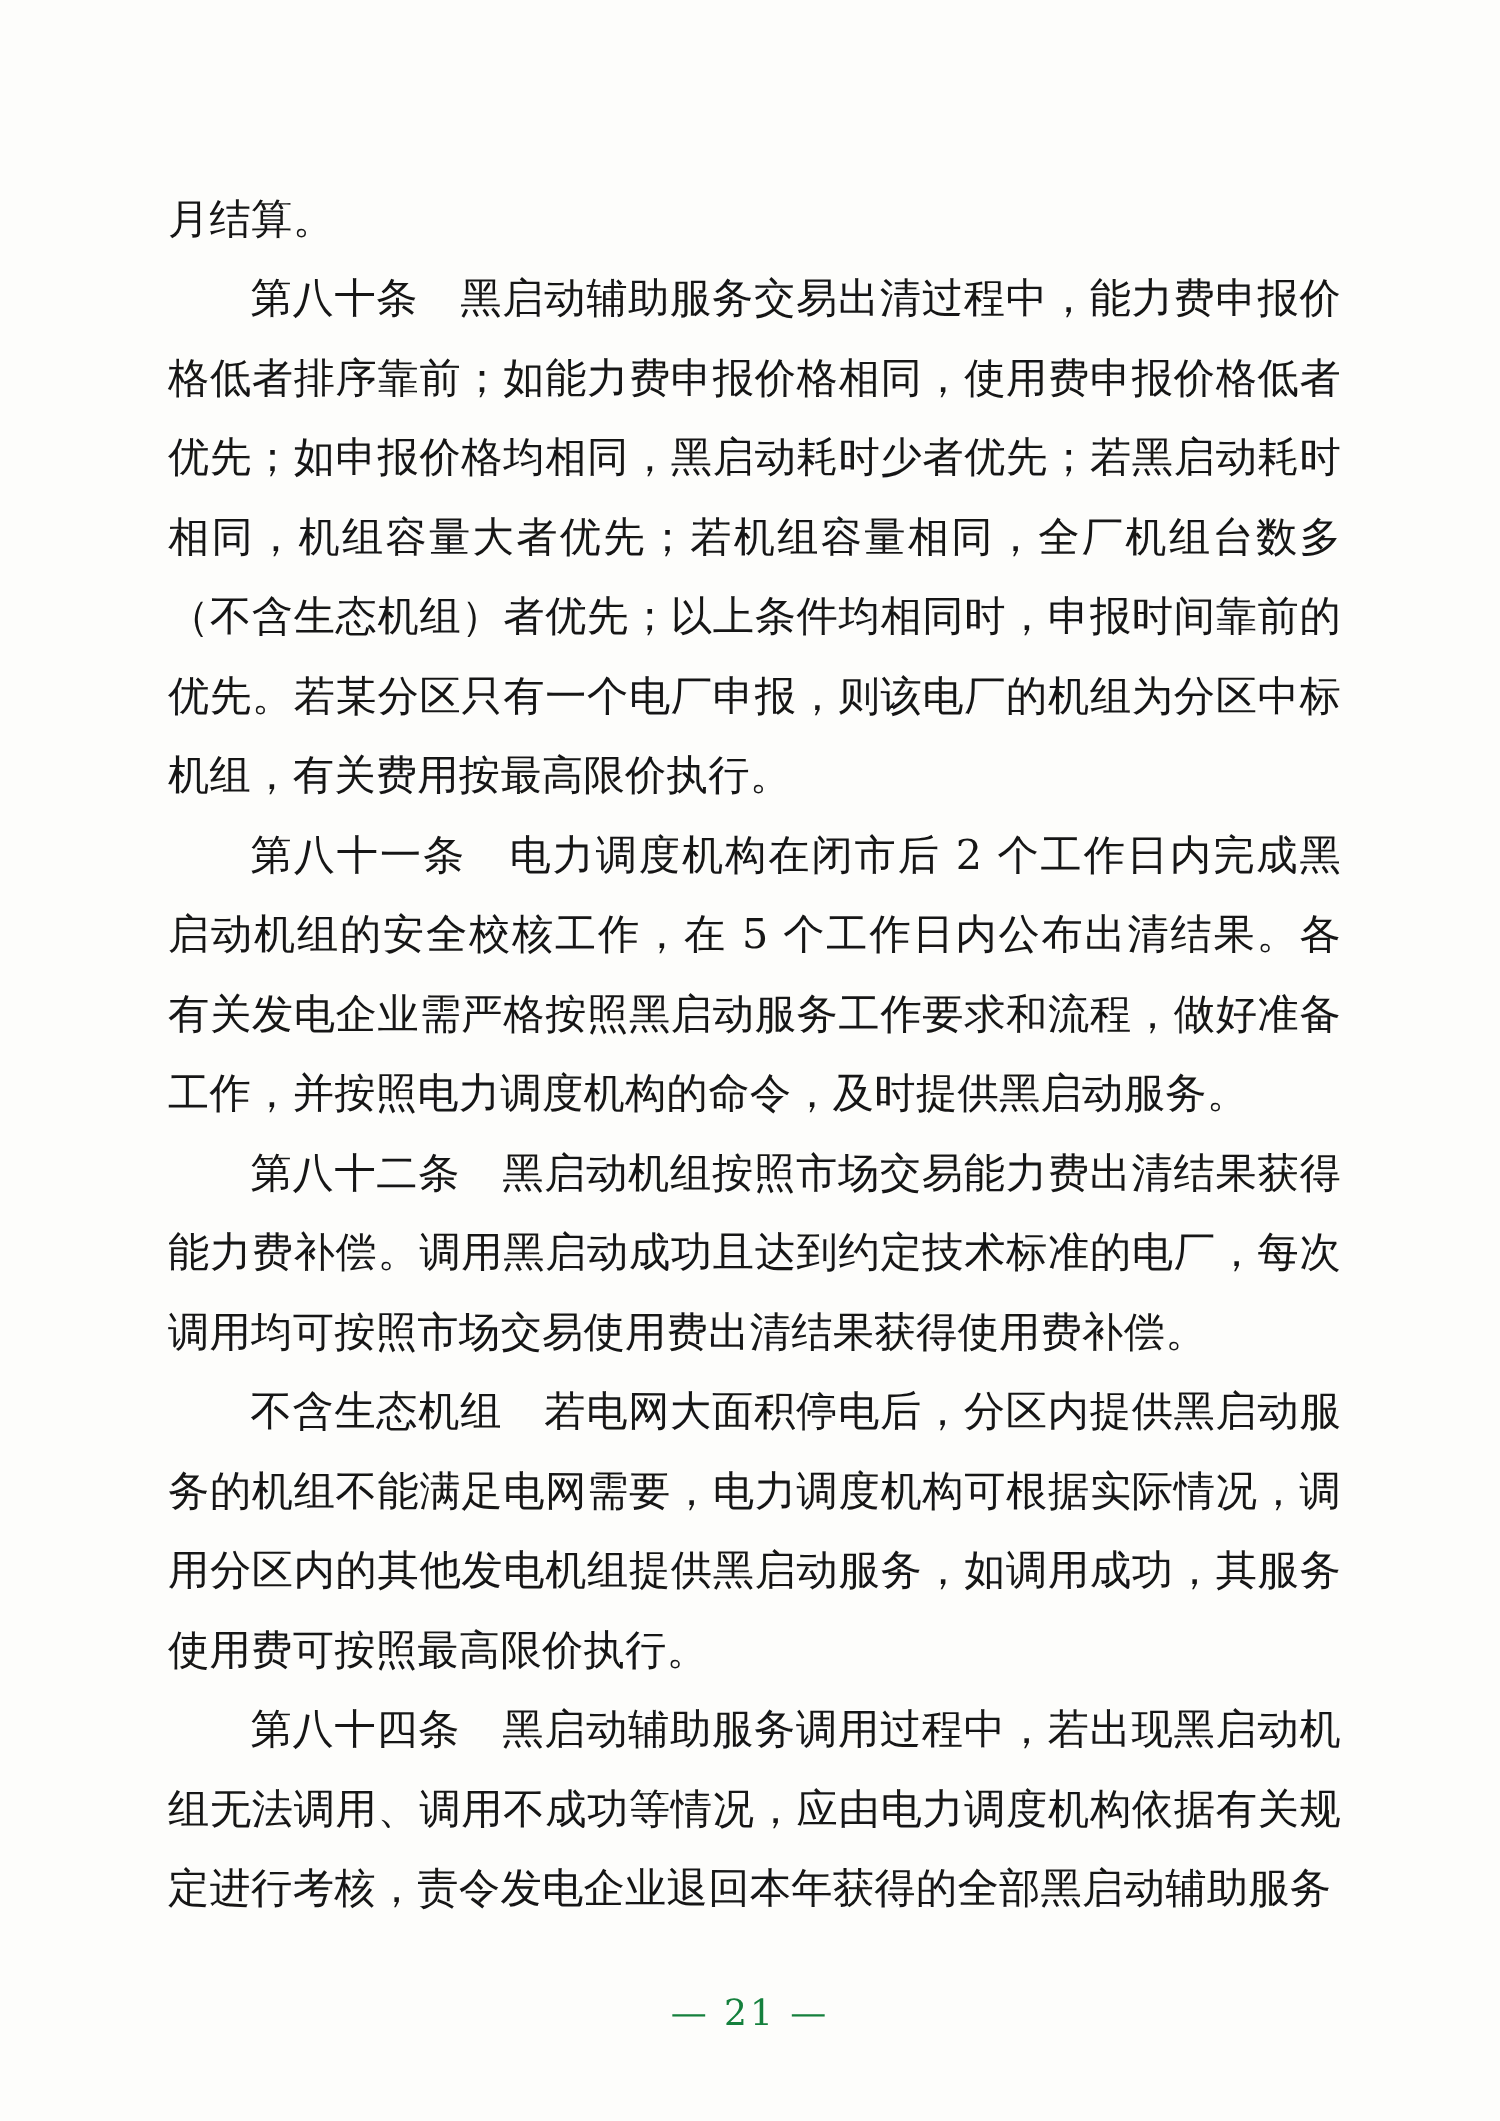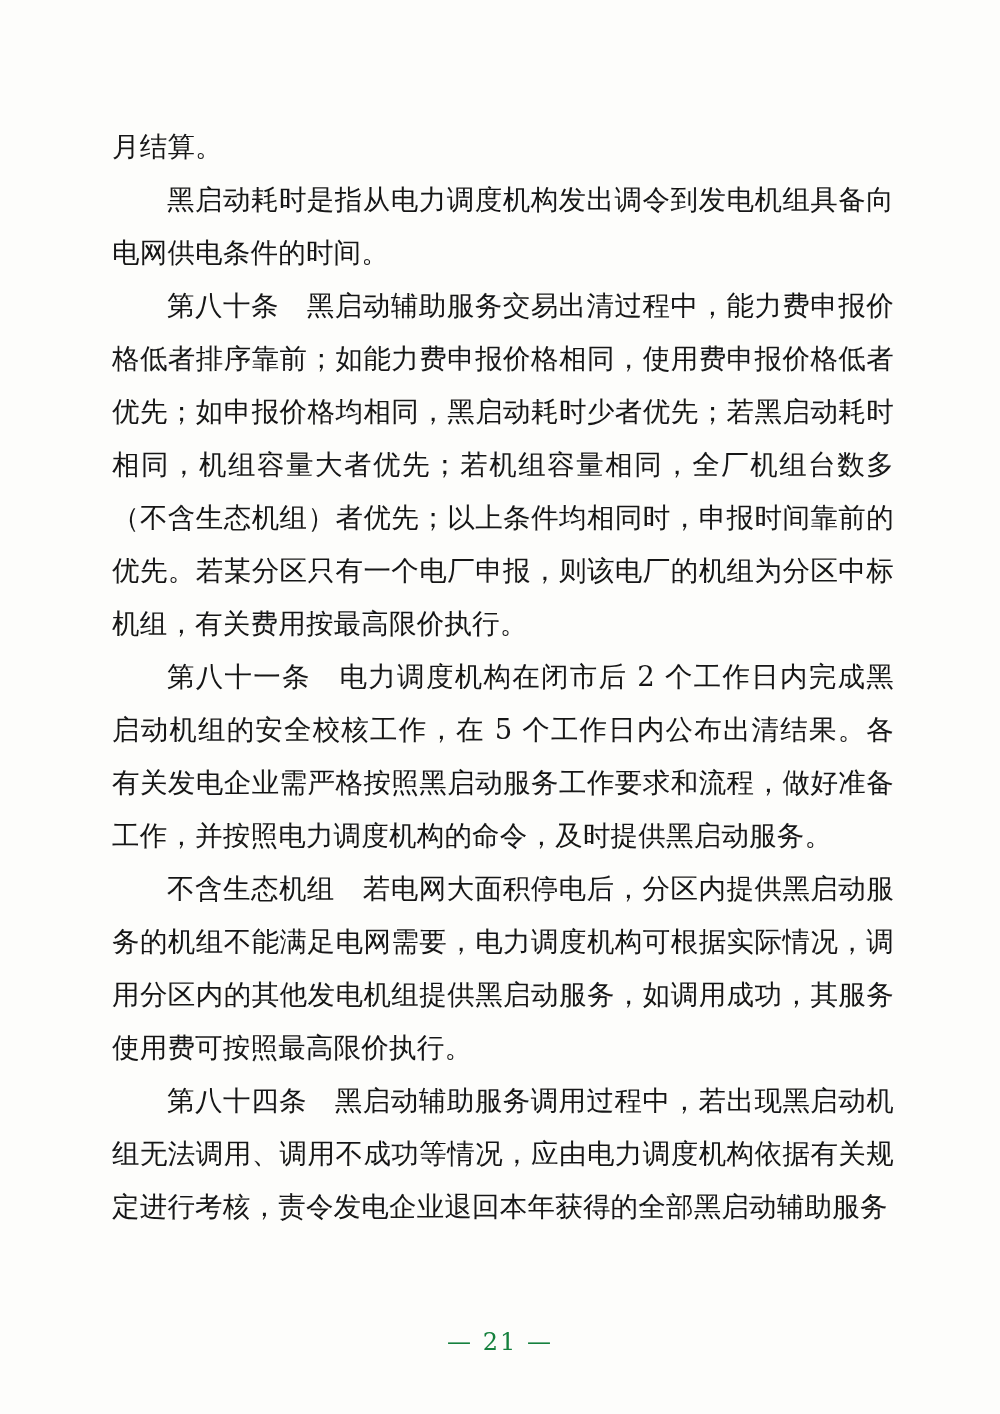--- a/index.html
+++ b/index.html
@@ -59,32 +59,32 @@
 </head>
 <body>
 
 <div class="page">
   <div class="content">
 
     <p class="para">
       <span>月结算。</span>
     </p>
 
-    <p class="para indent">
-      <span>黑启动耗时是指从电力调度机构发出调令到发电机组具备向电网供电条件的时间。</span>
-    </p>
 
     <p class="para indent">
       <span class="art">第八十条</span><span>　黑启动辅助服务交易出清过程中，能力费申报价格低者排序靠前；如能力费申报价格相同，使用费申报价格低者优先；如申报价格均相同，黑启动耗时少者优先；若黑启动耗时相同，机组容量大者优先；若机组容量相同，全厂机组台数多（不含生态机组）者优先；以上条件均相同时，申报时间靠前的优先。若某分区只有一个电厂申报，则该电厂的机组为分区中标机组，有关费用按最高限价执行。</span>
     </p>
 
     <p class="para indent">
       <span class="art">第八十一条</span><span>　电力调度机构在闭市后 2 个工作日内完成黑启动机组的安全校核工作，在 5 个工作日内公布出清结果。各有关发电企业需严格按照黑启动服务工作要求和流程，做好准备工作，并按照电力调度机构的命令，及时提供黑启动服务。</span>
     </p>
 
+    <p class="para indent">
+      <span class="art">第八十二条</span><span>　黑启动机组按照市场交易能力费出清结果获得能力费补偿。调用黑启动成功且达到约定技术标准的电厂，每次调用均可按照市场交易使用费出清结果获得使用费补偿。</span>
+    </p>
 
     <p class="para indent">
       <span class="art">不含生态机组</span><span>　若电网大面积停电后，分区内提供黑启动服务的机组不能满足电网需要，电力调度机构可根据实际情况，调用分区内的其他发电机组提供黑启动服务，如调用成功，其服务使用费可按照最高限价执行。</span>
     </p>
 
     <p class="para indent">
       <span class="art">第八十四条</span><span>　黑启动辅助服务调用过程中，若出现黑启动机组无法调用、调用不成功等情况，应由电力调度机构依据有关规定进行考核，责令发电企业退回本年获得的全部黑启动辅助服务</span>
     </p>
 
   </div>

